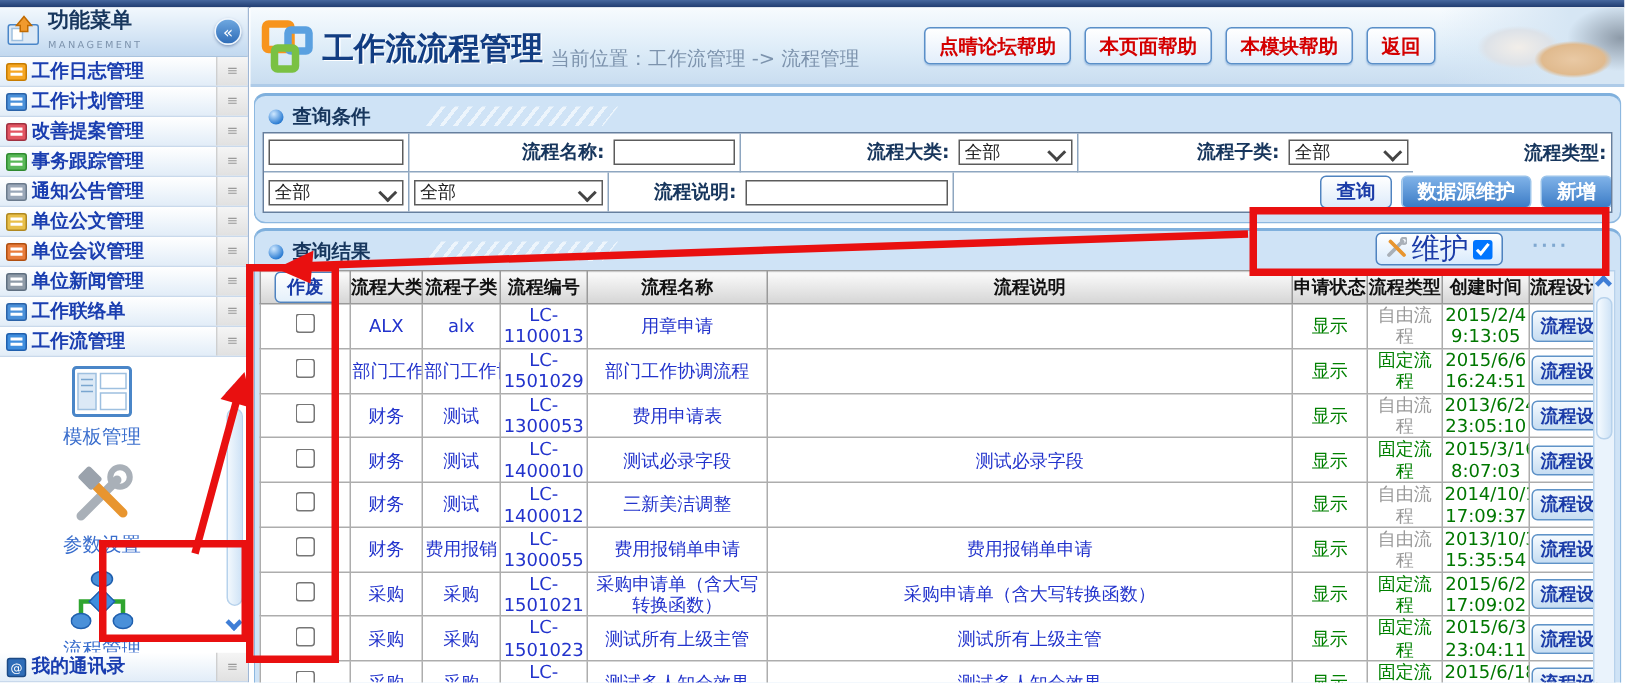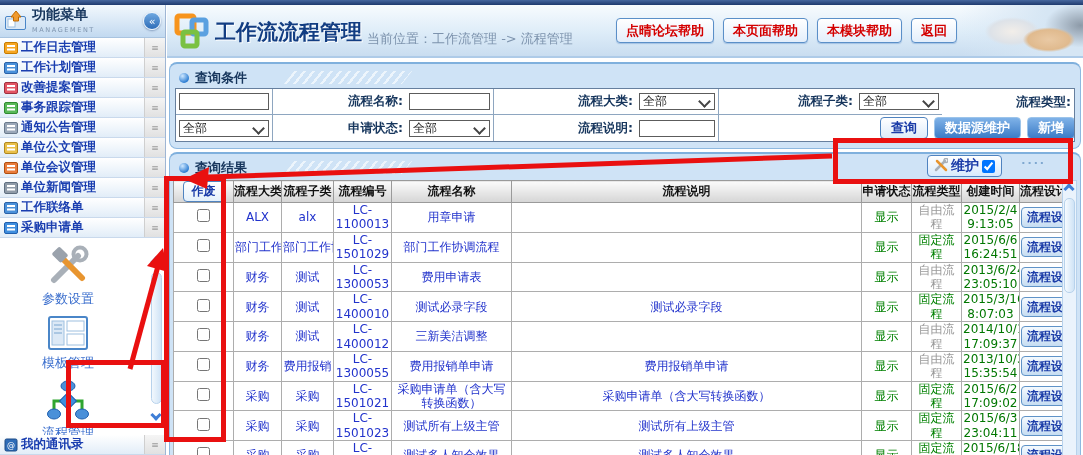--- a/index.html
+++ b/index.html
@@ -64,21 +64,21 @@
 .qfield{padding:0 3px;}
 input.text{width:100%;height:17px;border:1px solid #5c5c5c;font-size:12px;padding:0 2px;font-family:"DejaVu Sans",sans-serif;}
 .sel{width:100%;height:17px;border:1px solid #5c5c5c;background:#fff;display:flex;align-items:center;padding:0 16px 0 3px;position:relative;font-size:12px;color:#222;cursor:pointer;white-space:nowrap;overflow:hidden;}
 .sel::after{content:"";position:absolute;right:5px;top:3px;width:7px;height:7px;border-right:2px solid #444;border-bottom:2px solid #444;transform:rotate(45deg);}
 .qbuttons{grid-column:7 / span 2;display:flex;align-items:center;gap:6px;padding-left:24px;}
 .btn-blue-text{height:22px;padding:0 10px;border:1px solid #4f83c0;border-radius:4px;background:linear-gradient(#ffffff,#ddebfa);color:#1b3ca8;font-weight:bold;font-size:13px;display:flex;align-items:center;cursor:pointer;white-space:nowrap;}
 .btn-blue{height:22px;padding:0 10px;border:1px solid #9cc4ea;border-radius:4px;background:linear-gradient(#7fb2e8,#3c7cc6);color:#fff;font-weight:bold;font-size:13px;display:flex;align-items:center;cursor:pointer;white-space:nowrap;}
 
 
 .maintain-btn{position:absolute;right:78px;top:1px;height:22px;display:flex;align-items:center;gap:3px;padding:0 6px;border:1px solid #4f83c0;border-radius:4px;background:linear-gradient(#ffffff,#d8eafc);cursor:pointer;}
-.maintain-lbl{color:#1b3ca8;font-weight:bold;font-size:14px;}
+.maintain-lbl{color:#1b3ca8;font-weight:normal;font-size:19px;}
 .maintain-btn input{width:13px;height:13px;}
 
 
 #results-table{position:absolute;left:3px;top:26px;width:891px;border-collapse:collapse;table-layout:fixed;background:#fff;}
 #results-table th{height:21px;background:linear-gradient(#fbfbfb,#d5d5d5);border:1px solid #9a9a9a;font-size:12px;color:#111;font-weight:bold;padding:0;white-space:nowrap;overflow:hidden;}
 #results-table td{height:28px;border:1px solid #adadad;text-align:center;font-size:12px;padding:0 1px;overflow:hidden;line-height:1.2;}
 .zf-btn{display:inline-block;padding:1px 8px;border:1px solid #4f83c0;border-radius:4px;background:linear-gradient(#ffffff,#e4f0fb);color:#1b3ca8;font-weight:bold;cursor:pointer;}
 .c-blue{color:#2233cc;}
 .c-green{color:#008000;}
 .c-gray{color:#999999;}
@@ -227,48 +227,48 @@
   </div>
 
   <div class="sb-item">
     <span class="icon">
       <svg width="14" height="14">
               <rect class="bg" x="0.5" y="1.5" width="13" height="11" rx="1.5" fill="#3f8ede" stroke="#1f5fae"></rect>
               <rect x="3" y="4" width="8" height="2" fill="#fff"></rect>
               <rect x="3" y="7.5" width="8" height="2" fill="#fff"></rect>
             </svg>
     </span>
-    <span class="sb-label">采购申请单</span>
+    <span class="sb-label">工作流管理</span>
     <span class="sb-handle">≡</span>
   </div>
 </div>
 
     <div id="sb-submenu">
-      <div class="sub-item">
-        <span class="icon">
-          <svg width="44" height="42">
-              <path d="M8 36 L32 12" stroke="#a9b0b8" stroke-width="6" stroke-linecap="round"></path>
-              <circle cx="34" cy="10" r="6.5" fill="none" stroke="#a9b0b8" stroke-width="4"></circle>
-              <path d="M14 12 L36 34" stroke="#e8952f" stroke-width="6" stroke-linecap="round"></path>
-              <rect x="8" y="5" width="13" height="11" rx="2" fill="#9aa2ac" transform="rotate(45 14 10)"></rect>
-            </svg>
-        </span>
-        <span class="lbl">参数设置</span>
-      </div>
       <div class="sub-item">
         <span class="icon">
           <svg width="40" height="34">
               <rect x="1" y="1" width="38" height="32" rx="2" fill="#fff" stroke="#4a86c8" stroke-width="2"></rect>
               <rect x="4" y="5" width="12" height="24" fill="#dce9f6" stroke="#9ec0e0"></rect>
               <rect x="19" y="5" width="17" height="10" fill="#fff" stroke="#9ec0e0"></rect>
               <rect x="19" y="18" width="17" height="11" fill="#fff" stroke="#9ec0e0"></rect>
               <path d="M6 9 h8 M6 13 h8 M6 17 h8" stroke="#7aa6d0"></path>
             </svg>
         </span>
         <span class="lbl">模板管理</span>
+      </div>
+      <div class="sub-item">
+        <span class="icon">
+          <svg width="44" height="42">
+              <path d="M8 36 L32 12" stroke="#a9b0b8" stroke-width="6" stroke-linecap="round"></path>
+              <circle cx="34" cy="10" r="6.5" fill="none" stroke="#a9b0b8" stroke-width="4"></circle>
+              <path d="M14 12 L36 34" stroke="#e8952f" stroke-width="6" stroke-linecap="round"></path>
+              <rect x="8" y="5" width="13" height="11" rx="2" fill="#9aa2ac" transform="rotate(45 14 10)"></rect>
+            </svg>
+        </span>
+        <span class="lbl">参数设置</span>
       </div>
       <div class="sub-item">
         <span class="icon">
           <svg width="42" height="40">
               <path d="M21 10 V16 M15 21 H7 V30 M27 21 H35 V30" stroke="#2fa52f" stroke-width="3" fill="none"></path>
               <ellipse cx="21" cy="6" rx="7" ry="5" fill="#4a90d9" stroke="#1f5fae"></ellipse>
               <rect x="15" y="15" width="12" height="12" fill="#3f8ede" stroke="#1f5fae" transform="rotate(45 21 21)"></rect>
               <ellipse cx="7" cy="34" rx="6.5" ry="5" fill="#4a90d9" stroke="#1f5fae"></ellipse>
               <ellipse cx="35" cy="34" rx="6.5" ry="5" fill="#4a90d9" stroke="#1f5fae"></ellipse>
             </svg>
@@ -340,21 +340,20 @@
               <span>全部</span>
             </span>
           </div>
 
         <div class="qcell qlabel">流程类型:</div>
         <div class="qcell qfield br">
             <span class="sel">
               <span>全部</span>
             </span>
           </div>
-        <div class="qcell qlabel">申请状态:</div>
         <div class="qcell qfield br">
             <span class="sel">
               <span>全部</span>
             </span>
           </div>
         <div class="qcell qlabel">流程说明:</div>
         <div class="qcell qfield br">
             <input class="text" type="text" value="" style="">
           </div>
         <div class="qcell qbuttons">

